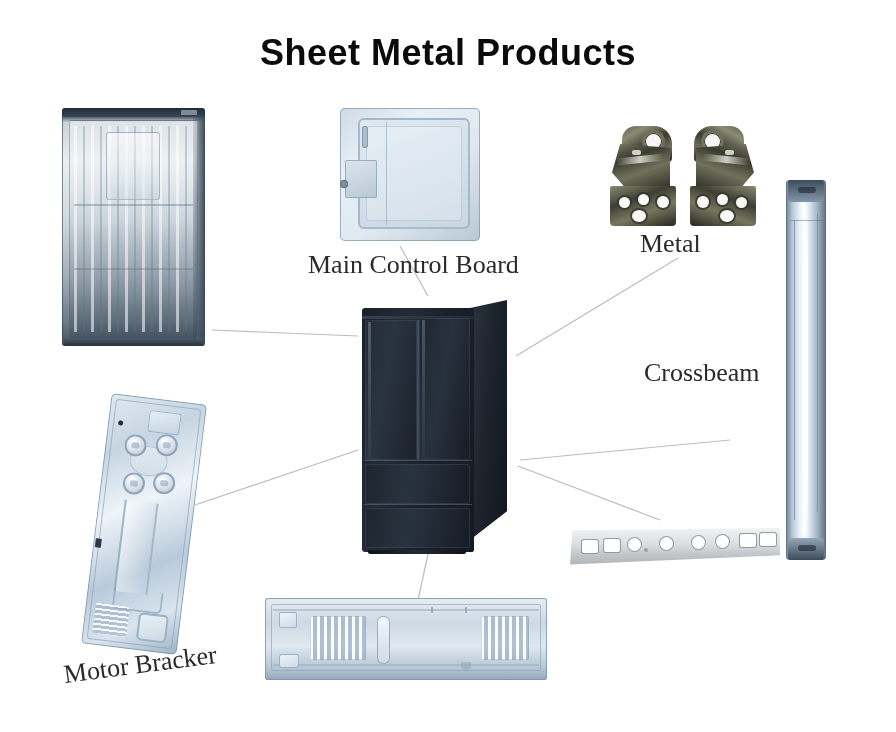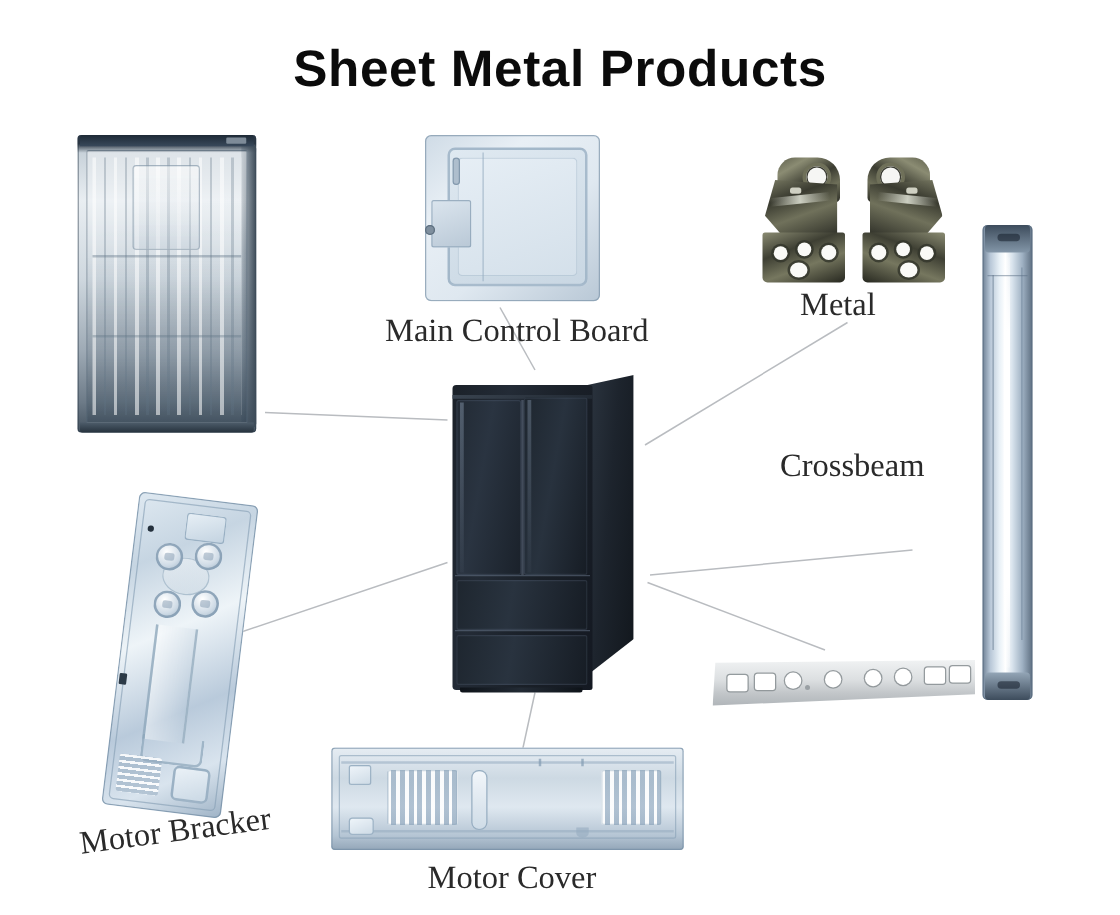--- a/index.html
+++ b/index.html
@@ -3,29 +3,29 @@
 <meta charset="utf-8">
 <style>
   html,body{margin:0;padding:0;background:#fff;}
   body{width:896px;height:732px;overflow:hidden;
        font-family:"Liberation Serif","DejaVu Serif",serif;}
   #stage{position:relative;width:896px;height:732px;background:#ffffff;}
 
   
   #title{position:absolute;left:0;top:32px;width:896px;text-align:center;
          font-family:"Liberation Sans","DejaVu Sans",sans-serif;
-         font-weight:bold;font-size:41px;letter-spacing:0.5px;color:#0b0b0b;}
+         font-weight:bold;font-size:36px;letter-spacing:0.5px;color:#0b0b0b;}
 
   
   .lbl{position:absolute;color:#2a2a2a;white-space:nowrap;
        font-family:"Liberation Serif","DejaVu Serif",serif;font-size:26px;}
   #lbl-cabinet  {left:53px; top:352px;}
   #lbl-board    {left:308px;top:250px;}
   #lbl-hinge    {left:640px;top:229px;}
-  #lbl-crossbeam{left:624px;top:358px;}
+  #lbl-crossbeam{left:644px;top:358px;}
   #lbl-guided   {left:518px;top:575px;}
   #lbl-bracker  {left:64px; top:660px;transform:rotate(-7.5deg);transform-origin:left center;}
   #lbl-cover    {left:342px;top:687px;}
 
   
   #links{position:absolute;left:0;top:0;width:896px;height:732px;}
 
   
   .part{position:absolute;}
 
@@ -374,21 +374,20 @@
       <div class="boxL"></div>
       <div class="boxB"></div>
       <div class="lv lvA"></div>
       <div class="oval"></div>
       <div class="lv lvB"></div>
       <div class="tick t1"></div>
       <div class="tick t2"></div>
       <div class="bump"></div>
     </div>
   </div>
-  <div class="lbl" id="lbl-cover">Motor Cover</div>
 
   <div class="part" id="p-fridge">
     <div class="sidepanel"></div>
     <div class="carcass">
       <div class="topedge"></div>
       <div class="doorL"></div>
       <div class="doorR"></div>
       <div class="gap"></div>
       <div class="hl"></div>
       <div class="hl2"></div>

